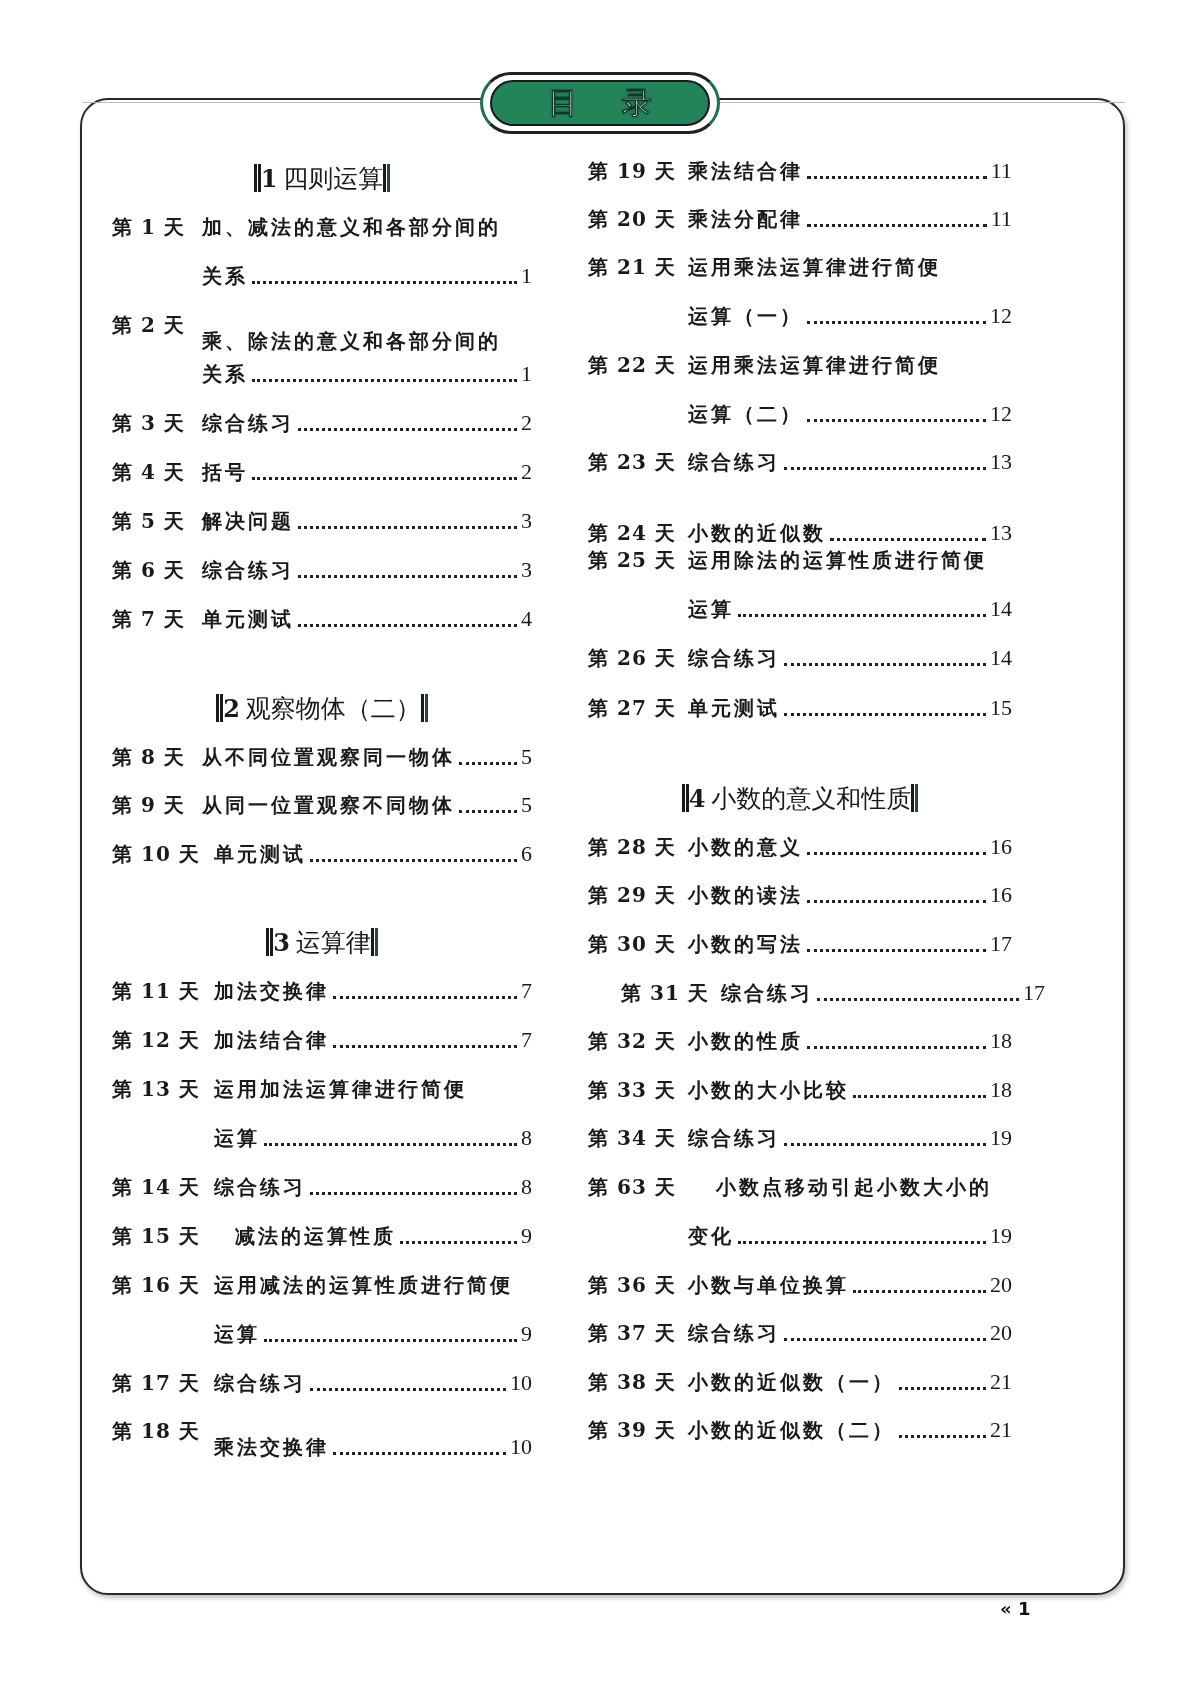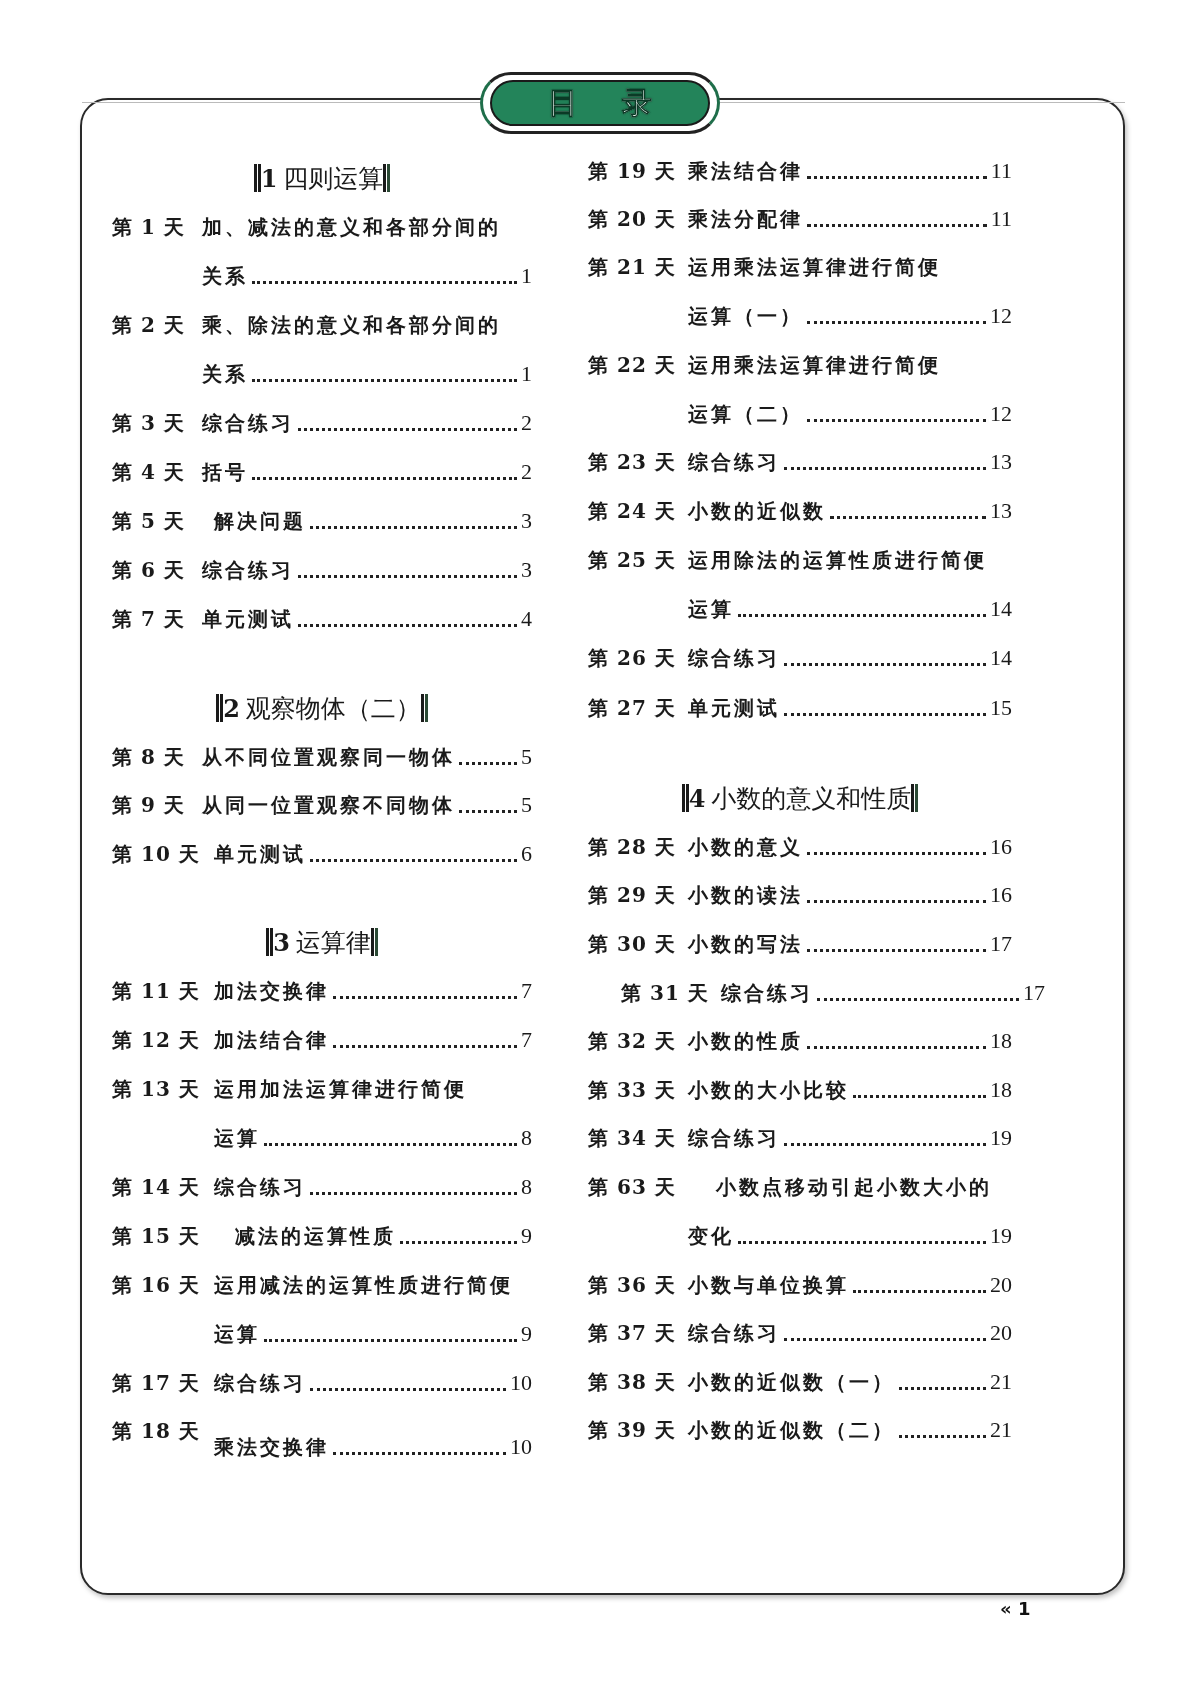--- a/index.html
+++ b/index.html
@@ -99,21 +99,21 @@
       <span class="day">第 1 天</span>
       <span class="title-line" style="left: 90px; top: 0px;">加、减法的意义和各部分间的</span>
       <div class="leader-line" style="left: 90px; top: 49px;">
         <span class="t">关系</span>
         <span class="dots"></span>
         <span class="pg">1</span>
       </div>
     </div>
     <div class="entry" style="top: 312px;">
       <span class="day">第 2 天</span>
-      <span class="title-line" style="left: 90px; top: 0px;">乘、除法的意义和各部分间的</span>
+      <span class="title-line" style="left: 90px; top: 16px;">乘、除法的意义和各部分间的</span>
       <div class="leader-line" style="left: 90px; top: 49px;">
         <span class="t">关系</span>
         <span class="dots"></span>
         <span class="pg">1</span>
       </div>
     </div>
     <div class="entry" style="top: 410px;">
       <span class="day">第 3 天</span>
       <div class="leader-line" style="left: 90px; top: 0px;">
         <span class="t">综合练习</span>
@@ -124,21 +124,21 @@
     <div class="entry" style="top: 459px;">
       <span class="day">第 4 天</span>
       <div class="leader-line" style="left: 90px; top: 0px;">
         <span class="t">括号</span>
         <span class="dots"></span>
         <span class="pg">2</span>
       </div>
     </div>
     <div class="entry" style="top: 508px;">
       <span class="day">第 5 天</span>
-      <div class="leader-line" style="left: 90px; top: 0px; margin-left: 12px;">
+      <div class="leader-line" style="left: 90px; top: 0px;">
         <span class="t">解决问题</span>
         <span class="dots"></span>
         <span class="pg">3</span>
       </div>
     </div>
     <div class="entry" style="top: 557px;">
       <span class="day">第 6 天</span>
       <div class="leader-line" style="left: 90px; top: 0px;">
         <span class="t">综合练习</span>
         <span class="dots"></span>
@@ -290,21 +290,21 @@
       </div>
     </div>
     <div class="entry" style="top: 449px;">
       <span class="day">第 23 天</span>
       <div class="leader-line" style="left: 100px; top: 0px;">
         <span class="t">综合练习</span>
         <span class="dots"></span>
         <span class="pg">13</span>
       </div>
     </div>
-    <div class="entry" style="top: 498px;">
+    <div class="entry" style="top: 520px;">
       <span class="day">第 24 天</span>
       <div class="leader-line" style="left: 100px; top: 0px;">
         <span class="t">小数的近似数</span>
         <span class="dots"></span>
         <span class="pg">13</span>
       </div>
     </div>
     <div class="entry" style="top: 547px;">
       <span class="day">第 25 天</span>
       <span class="title-line" style="left: 100px; top: 0px;">运用除法的运算性质进行简便</span>

